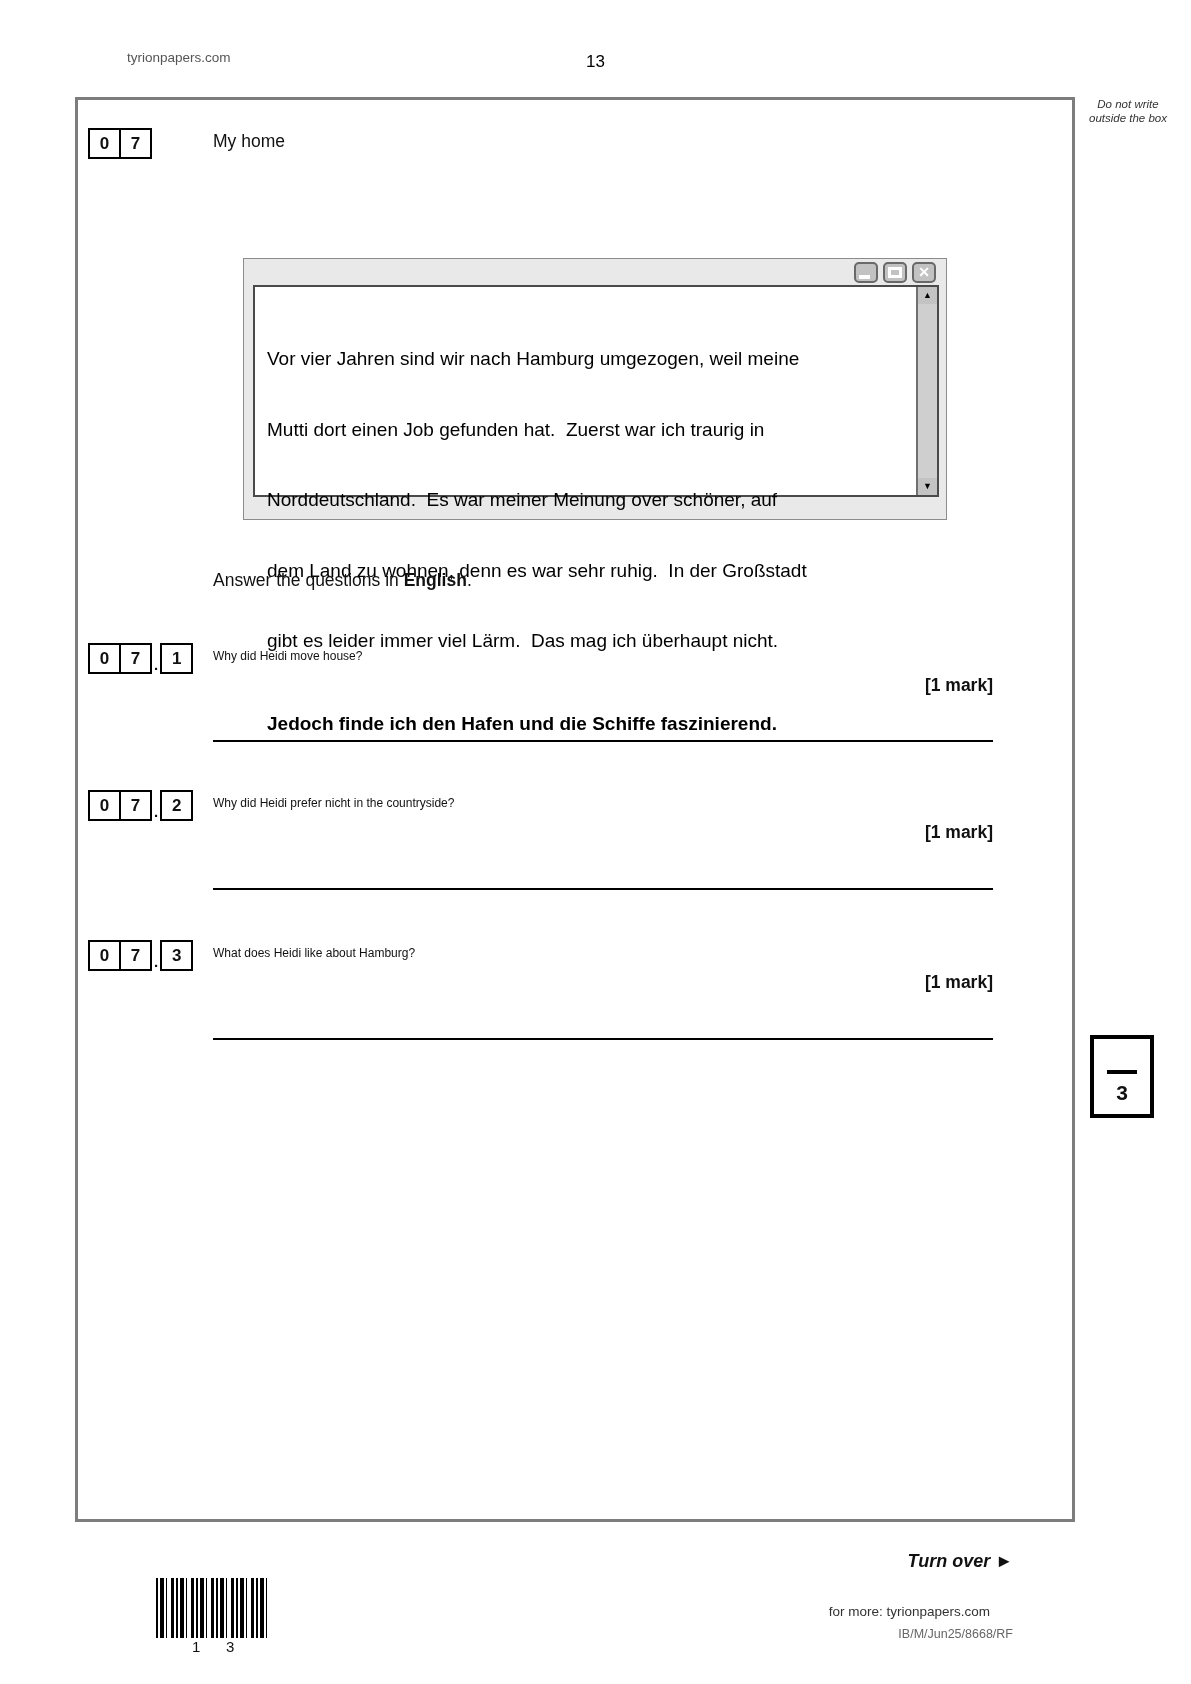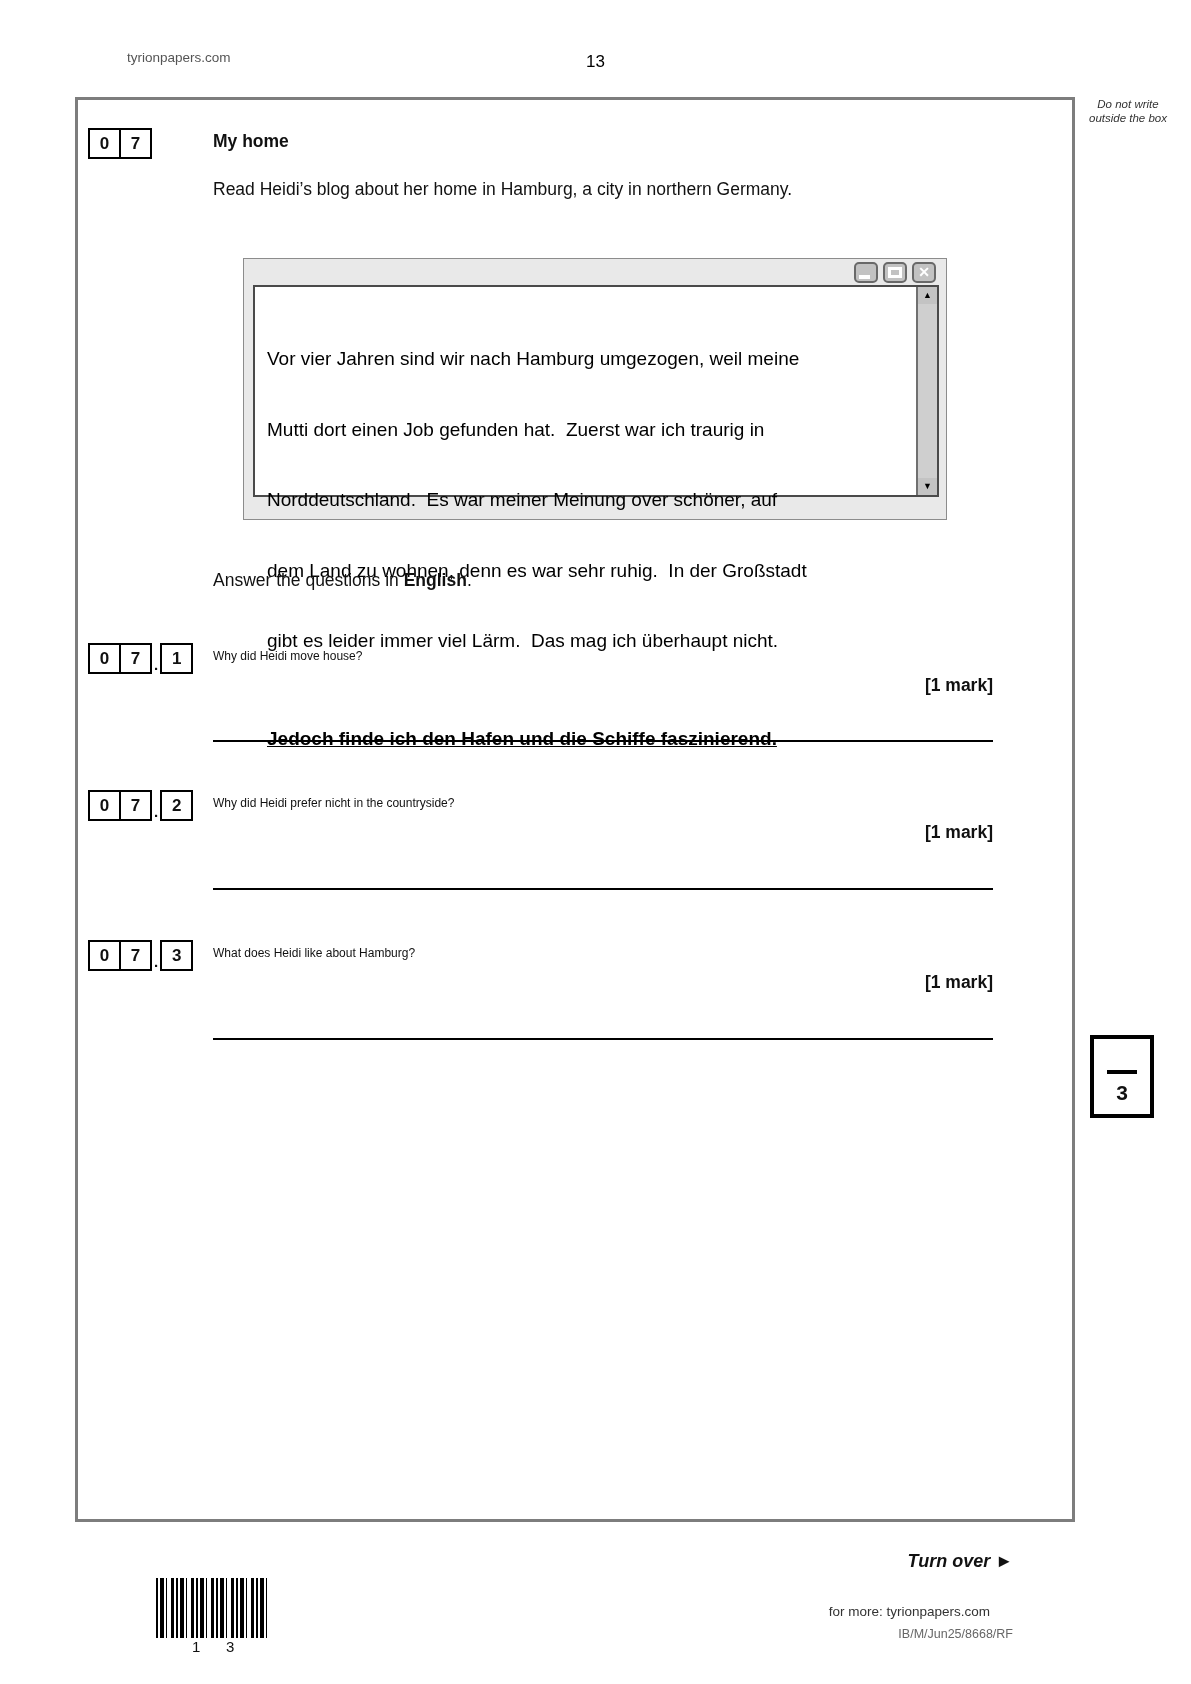--- a/index.html
+++ b/index.html
@@ -20,39 +20,39 @@
   .main-box { left:75px; top:97px; width:1000px; height:1425px;
     border:3px solid #7d7d7d; background:#fff; }
 
   
   .numrow { display:flex; align-items:flex-end; }
   .numcell { width:33px; height:31px; border:2px solid #000; background:#fff;
     font-weight:bold; font-size:17px; display:flex; align-items:center; justify-content:center; }
   .numcell + .numcell { margin-left:-2px; }
   .numdot { font-weight:bold; font-size:15px; padding:0 2px 1px 2px; align-self:flex-end; }
 
-  .q-title { left:135px; top:31px; font-size:17.5px; font-weight:bold; }
+  .q-title { left:135px; top:31px; font-size:17.5px; font-weight:normal; }
   .q-instruction { left:135px; top:79px; font-size:17.5px; }
 
   
   .blog-window { left:165px; top:158px; width:704px; height:262px;
     background:#e9e9e9; border:1px solid #8c8c8c; }
   .win-titlebar { position:absolute; left:0; top:0; right:0; height:26px; }
   .win-buttons { position:absolute; right:10px; top:3px; display:flex; gap:5px; }
   .win-btn { width:24px; height:21px; background:#c2c2c2; border:2px solid #696969;
     border-radius:5px; position:relative; }
   .glyph-min { position:absolute; left:3px; bottom:2px; width:11px; height:4px; background:#fff; }
   .glyph-max { position:absolute; left:3px; top:3px; width:14px; height:11px; border:3px solid #fff; }
   .glyph-close { position:absolute; left:0; top:0; width:100%; height:100%;
     color:#fff; font-weight:bold; font-size:14px; line-height:17px; text-align:center; }
   .win-content { position:absolute; left:9px; top:26px; width:686px; height:212px;
     background:#fff; border:2px solid #4a4a4a; }
   .blog-text { position:absolute; left:12px; top:13px; right:32px;
     font-size:19px; line-height:23.5px; color:#000; white-space:pre; }
-  .blog-sig { font-weight:bold; margin-top:27px;text-decoration:underline; }
+  .blog-sig { font-weight:bold; margin-top:12px; }
   .scrollbar { position:absolute; right:0; top:0; bottom:0; width:21px;
     background:#cfcfcf; border-left:2px solid #707070; }
   .sb-btn { position:absolute; left:0; width:100%; height:17px; background:#c3c3c3;
     text-align:center; font-size:9px; line-height:17px; color:#000; }
   .sb-up { top:0; }
   .sb-down { bottom:0; }
 
   .answer-instruction { left:135px; top:470px; font-size:17.5px; }
   .answer-instruction b { font-weight:bold; }
 
@@ -90,21 +90,20 @@
 <div class="abs margin-note">Do not write outside the box</div>
 
 <div class="abs main-box">
 
   <div class="abs numrow qbox-main">
     <div class="numcell">0</div>
     <div class="numcell">7</div>
   </div>
 
   <div class="abs q-title">My home</div>
-  <div class="abs q-instruction">Read Heidi’s blog about her home in Hamburg, a city in northern Germany.</div>
 
   <div class="abs blog-window">
     <div class="win-titlebar">
       <div class="win-buttons">
         <div class="win-btn">
           <span class="glyph-min"></span>
         </div>
         <div class="win-btn">
           <span class="glyph-max"></span>
         </div>

